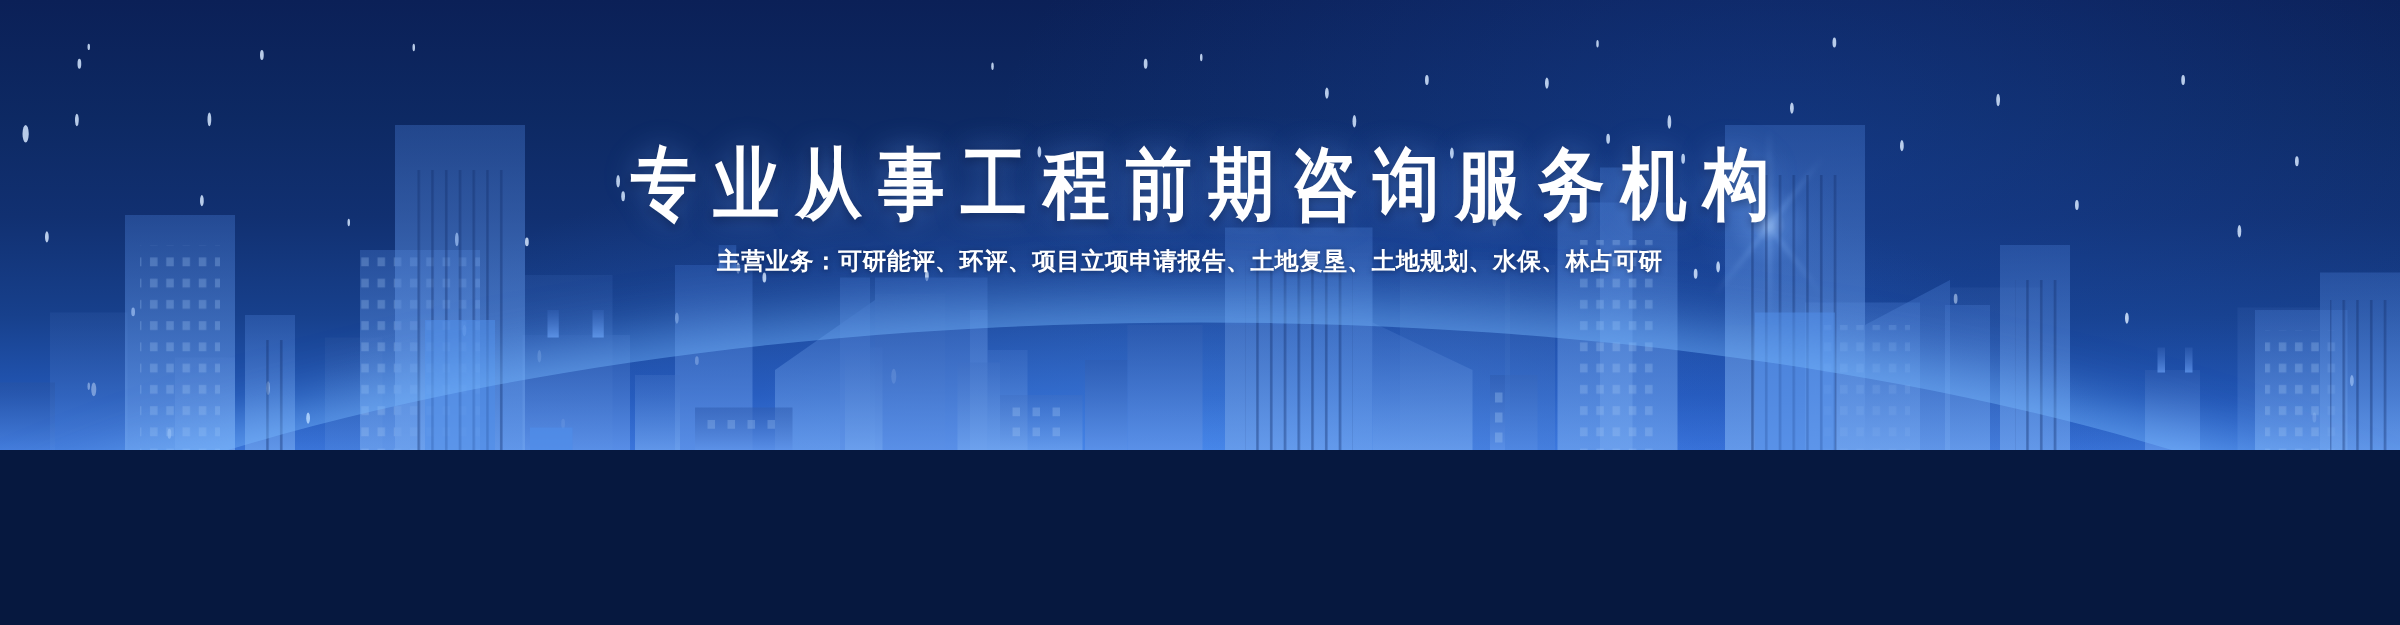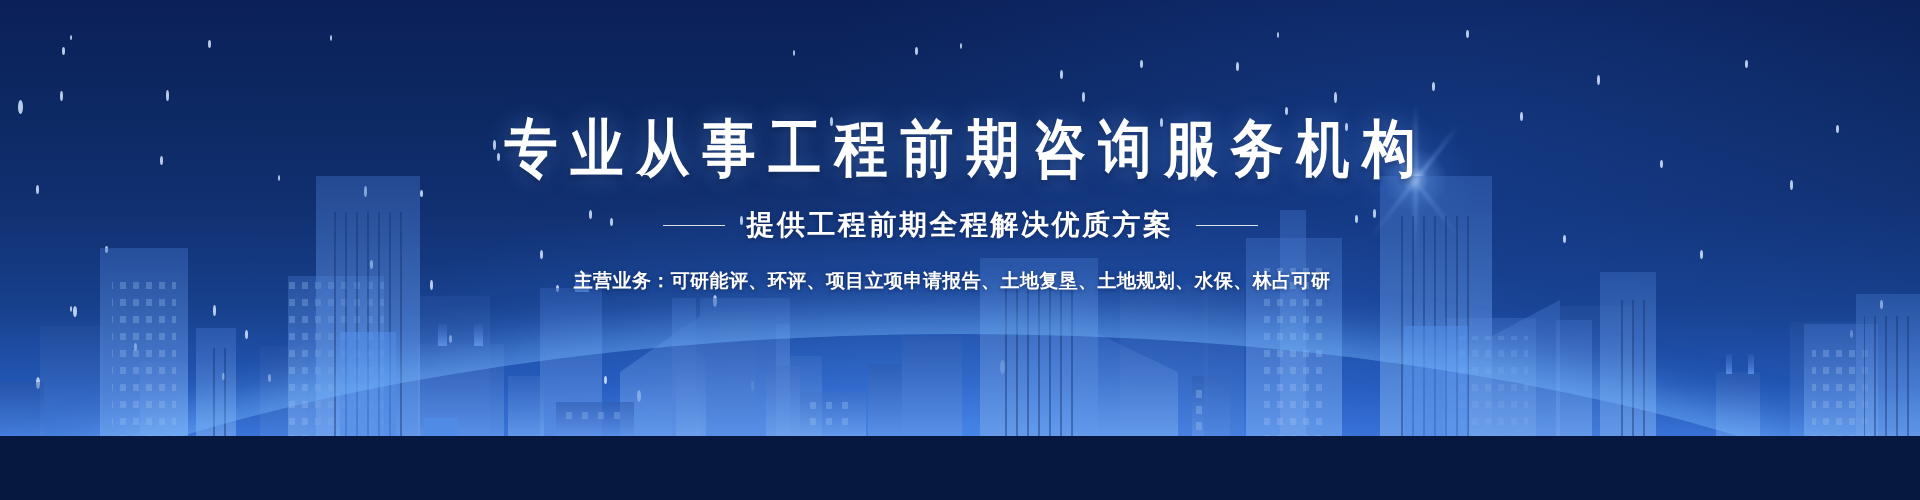--- a/index.html
+++ b/index.html
@@ -2,21 +2,21 @@
 <html><head>
 <meta charset="utf-8">
 <title>Banner</title>
 <style>
   html,body{margin:0;padding:0;background:#06183f;}
   *{box-sizing:border-box;}
 
   .banner{
     position:relative;
     width:1920px;
-    height:436px;
+    height:360px;
     overflow:hidden;
     font-family:"Liberation Sans","DejaVu Sans",sans-serif;
     background:
       radial-gradient(ellipse 1100px 460px at 50% 112%, rgba(90,160,255,0.55) 0%, rgba(60,120,235,0.22) 38%, rgba(20,55,140,0.0) 68%),
       radial-gradient(ellipse 900px 520px at 74% 38%, rgba(30,80,180,0.35) 0%, rgba(13,41,99,0) 70%),
       linear-gradient(180deg,#0b2057 0%,#0d2963 26%,#113071 48%,#17408c 70%,#2256b4 88%,#3a74d8 100%);
   }
 
   
   .stars{position:absolute;inset:0;pointer-events:none;}
@@ -333,22 +333,17 @@
       </g>
     </svg>
   </div>
 
   <div class="horizon"></div>
   <div class="horizon-line"></div>
 
   <div class="content">
     <h1 class="headline">专业从事工程前期咨询服务机构</h1>
 
-    <div class="sub-row">
-      <span class="sub-rule"></span>
-      <h2 class="subhead">提供工程前期全程解决优质方案</h2>
-      <span class="sub-rule"></span>
-    </div>
 
     <p class="tagline">主营业务：可研能评、环评、项目立项申请报告、土地复垦、土地规划、水保、林占可研</p>
   </div>
 
 </div>
 
 </body></html>

